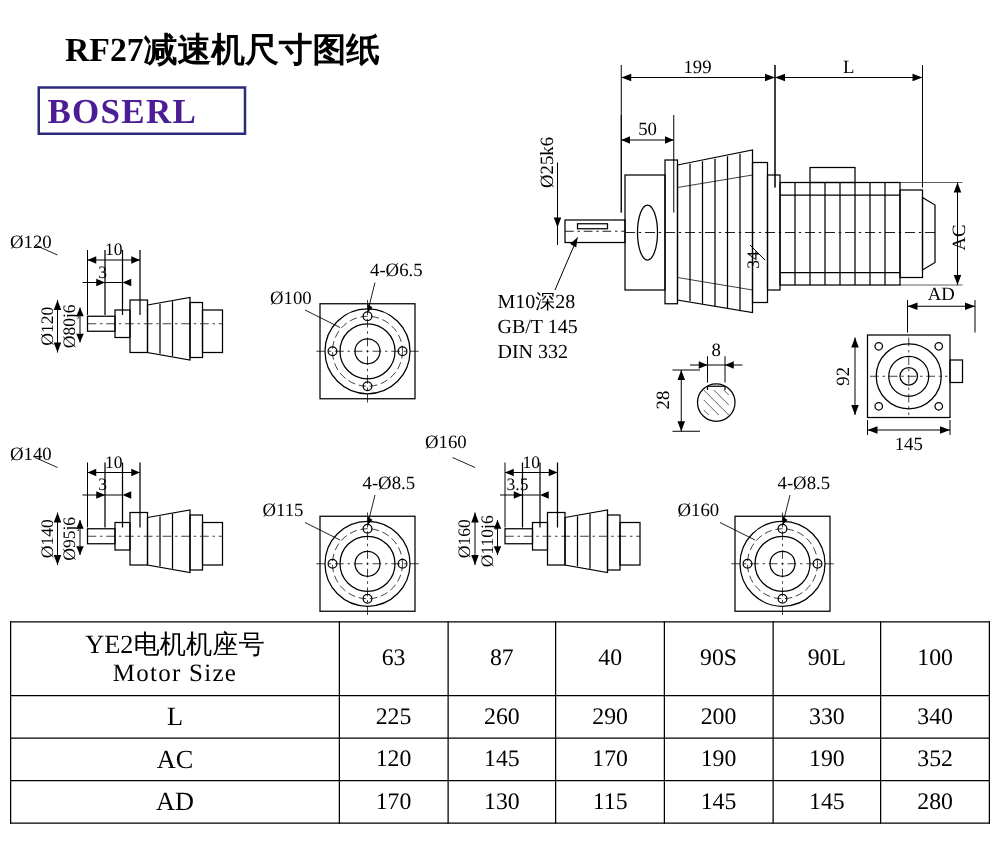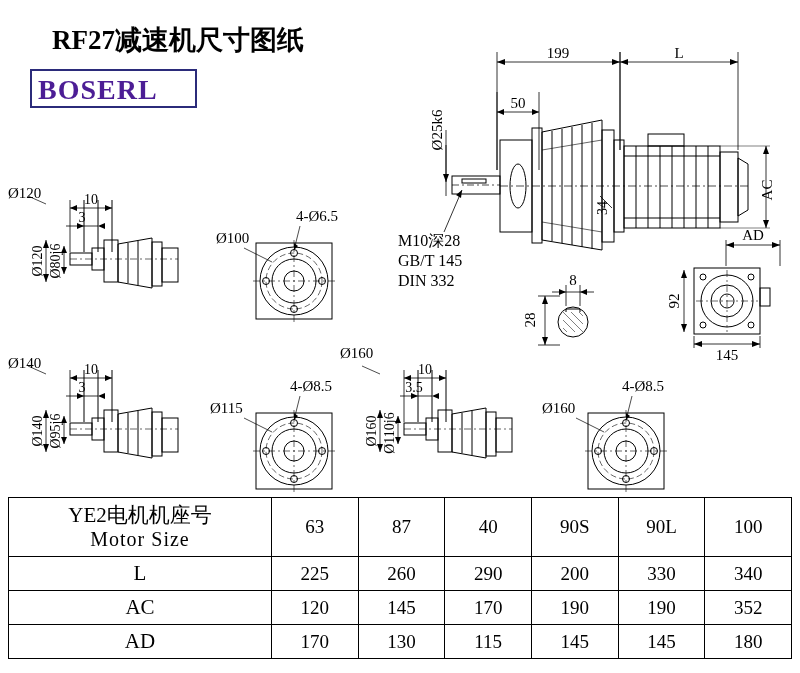--- a/index.html
+++ b/index.html
@@ -509,18 +509,18 @@
         <td>190</td>
         <td>352</td>
       </tr>
       <tr>
         <td class="rowlabel">AD</td>
         <td>170</td>
         <td>130</td>
         <td>115</td>
         <td>145</td>
         <td>145</td>
-        <td>180</td>
+        <td>280</td>
       </tr>
     </tbody>
   </table>
 
 </div>
 
 </body></html>

